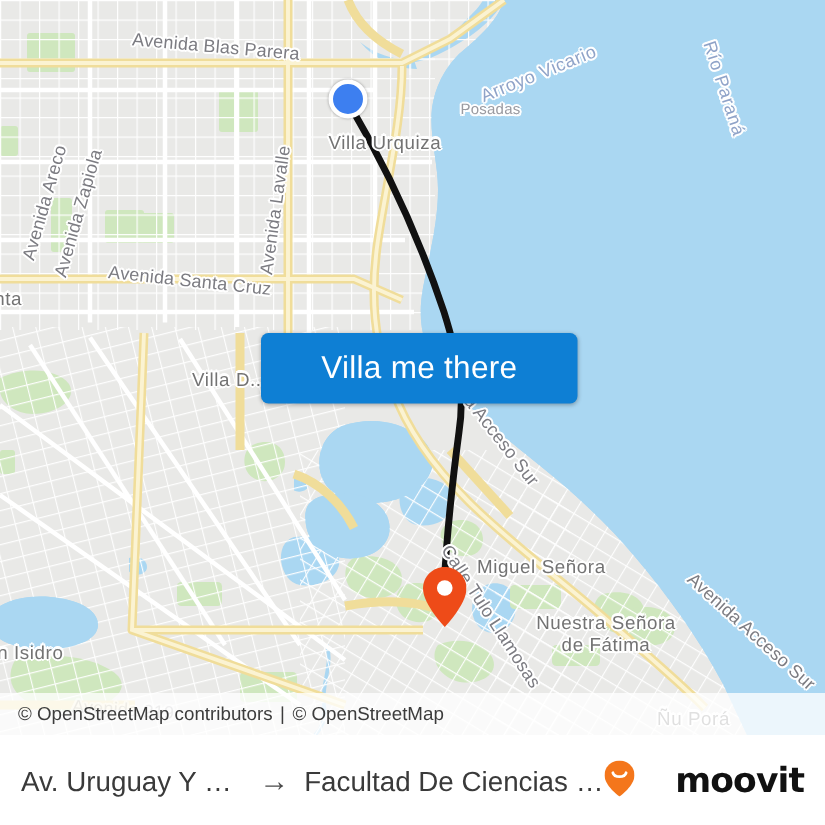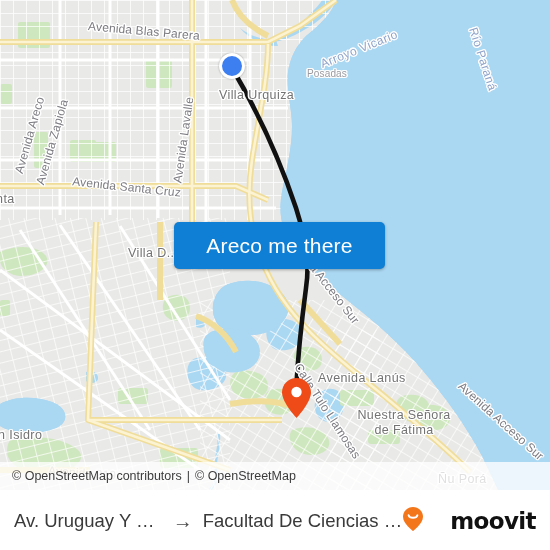--- a/index.html
+++ b/index.html
@@ -295,21 +295,21 @@
     <div class="lbl street" style="left:272px;top:404px;transform:rotate(57deg);">Calle Tulo Llamosas</div>
 
     <div class="lbl street" style="left:48px;top:466px;opacity:.55;transform:rotate(4deg);">Avenida 219</div>
 
     <div class="lbl place" style="left:219px;top:88px;">Villa Urquiza</div>
 
     <div class="lbl hamlet" style="left:307px;top:68px;">Posadas</div>
 
     <div class="lbl place" style="left:128px;top:246px;">Villa D...</div>
 
-    <div class="lbl place" style="left:318px;top:371px;">Avenida Lanús</div>
+    <div class="lbl place" style="left:318px;top:371px;">Miguel Señora</div>
 
     <div class="lbl place" style="left:355px;top:408px;text-align:center;line-height:15px;white-space:normal;width:98px;">Nuestra Señora de Fátima</div>
 
     <div class="lbl place" style="left:438px;top:472px;">Ñu Porá</div>
 
     <div class="lbl place" style="left:-18px;top:428px;">San Isidro</div>
 
     <div class="lbl place" style="left:-20px;top:192px;">Santa</div>
 
     <div class="lbl water" style="left:318px;top:42px;transform:rotate(-22deg);">Arroyo Vicario</div>
@@ -319,21 +319,21 @@
     <div id="origin-dot"></div>
 
     <div id="dest-marker">
       <svg width="29" height="40" viewBox="0 0 29 40">
         <path d="M14.5 0 C6.5 0 0 6.4 0 14.3 C0 24.8 14.5 40 14.5 40
                  C14.5 40 29 24.8 29 14.3 C29 6.4 22.5 0 14.5 0 Z" fill="#ee4b18"></path>
         <circle cx="14.5" cy="14" r="5.2" fill="#ffffff"></circle>
       </svg>
     </div>
 
-    <button id="take-me-there" type="button">Areco me there</button>
+    <button id="take-me-there" type="button">Villa me there</button>
 
     <div id="attribution">
       <span>© OpenStreetMap contributors</span>
       <span class="sep">|</span>
       <span>© OpenStreetMap</span>
     </div>
   </div>
 
   <div id="footer">
     <div id="footer-route">

